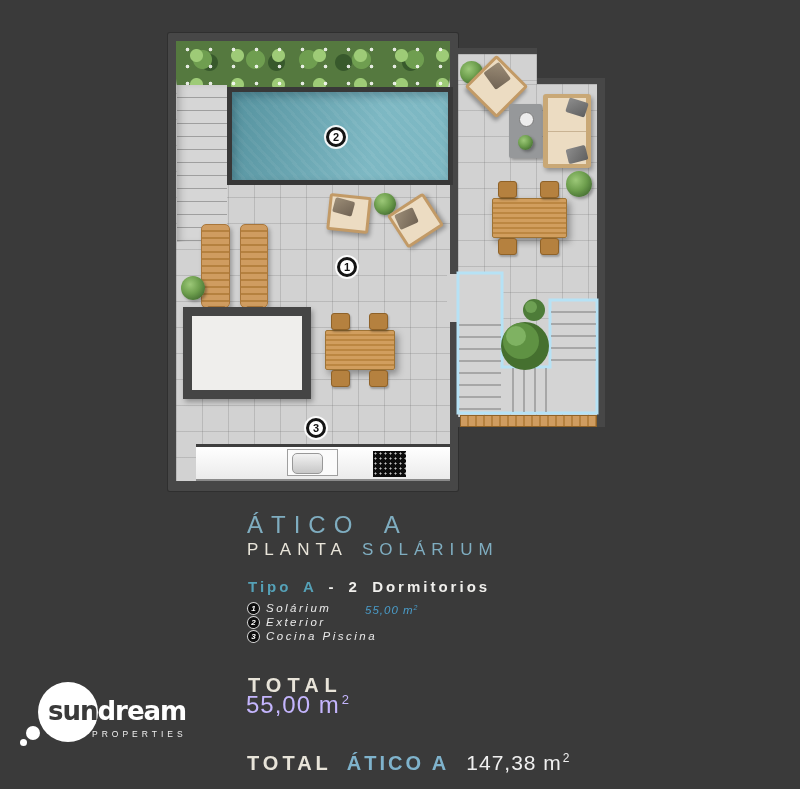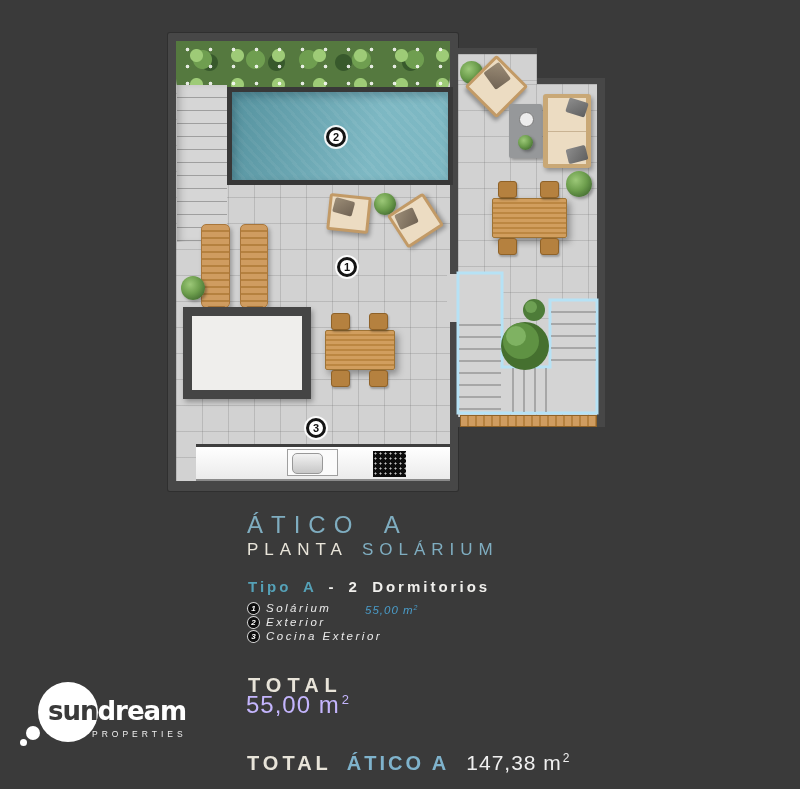--- a/index.html
+++ b/index.html
@@ -304,21 +304,21 @@
 
 <div id="legend" class="abs">
   <div class="legend-row">
     <span class="legend-badge">1</span><span>Solárium</span>
     <span class="legend-value"><span>55,00 m</span><span class="sup-s">2</span></span>
   </div>
   <div class="legend-row">
     <span class="legend-badge">2</span><span>Exterior</span>
   </div>
   <div class="legend-row">
-    <span class="legend-badge">3</span><span>Cocina Exterior</span>
+    <span class="legend-badge">3</span><span>Cocina Piscina</span>
   </div>
 </div>
 
 <div id="total-label" class="abs">TOTAL</div>
 <div id="total-value" class="abs">
   <span>55,00 m</span><span class="sup">2</span>
 </div>
 
 <div id="grand-total" class="abs">
   <span class="gl">TOTAL</span><span class="gn">ÁTICO A</span><span class="gv"><span>147,38 m</span><span class="sup">2</span></span>

